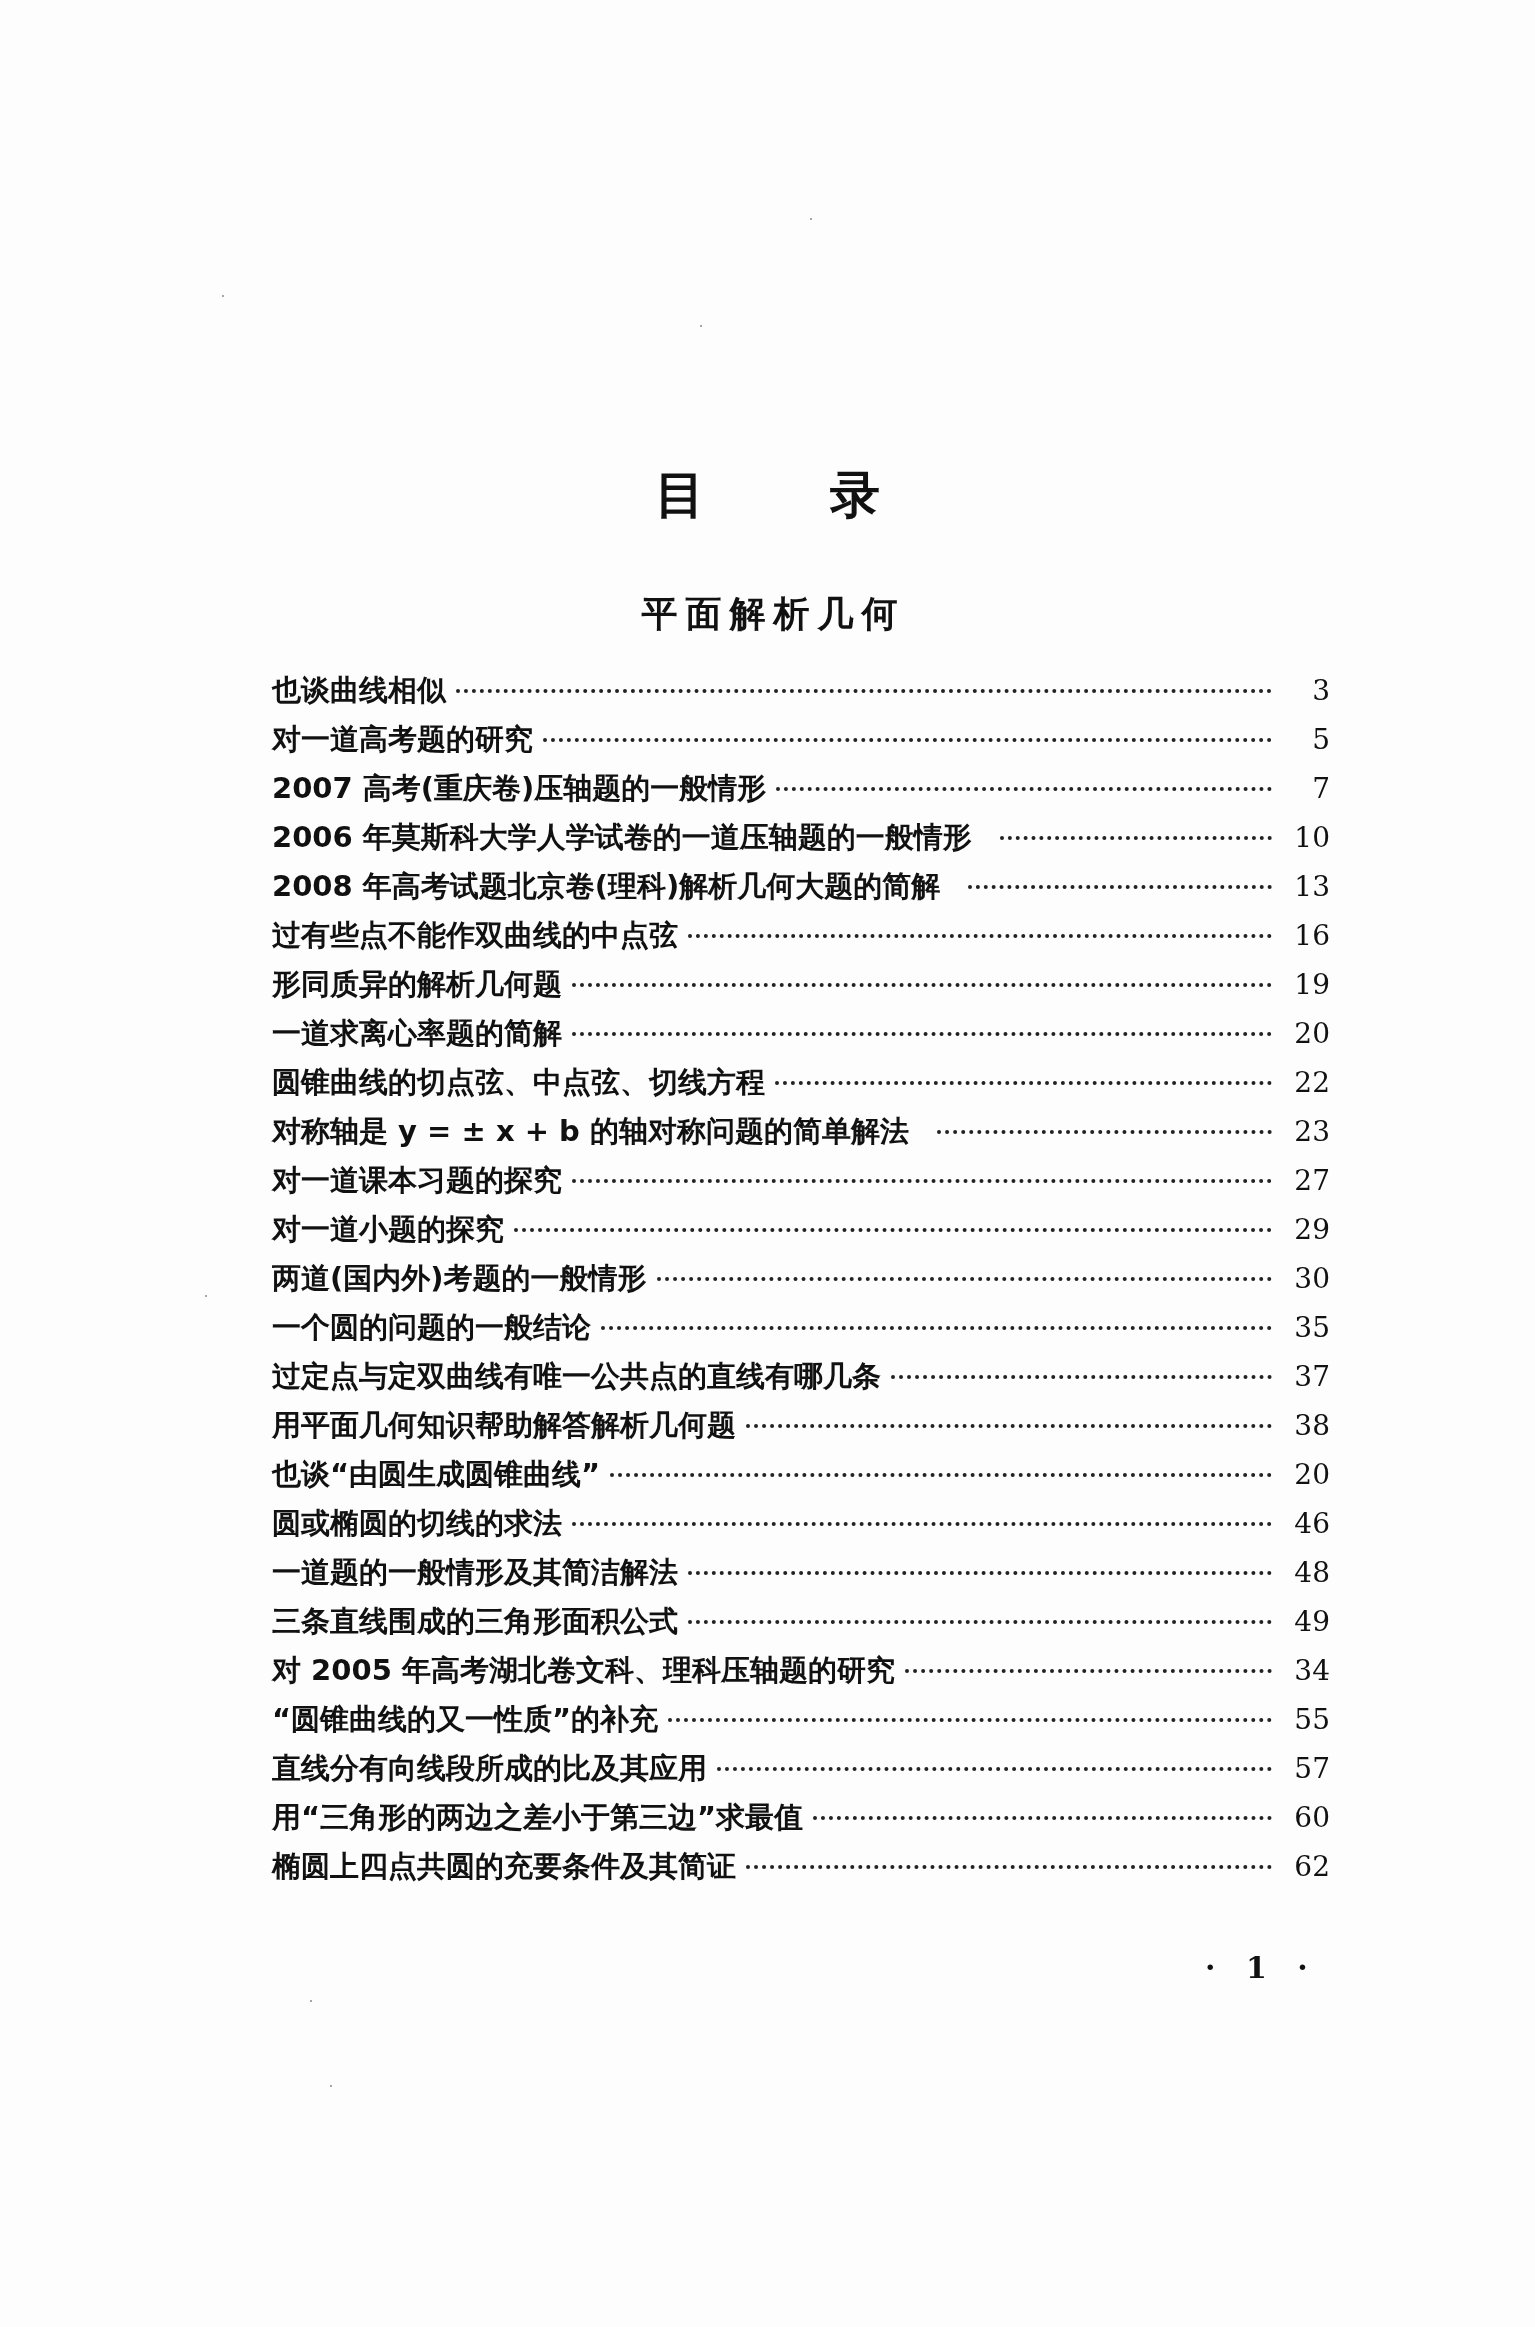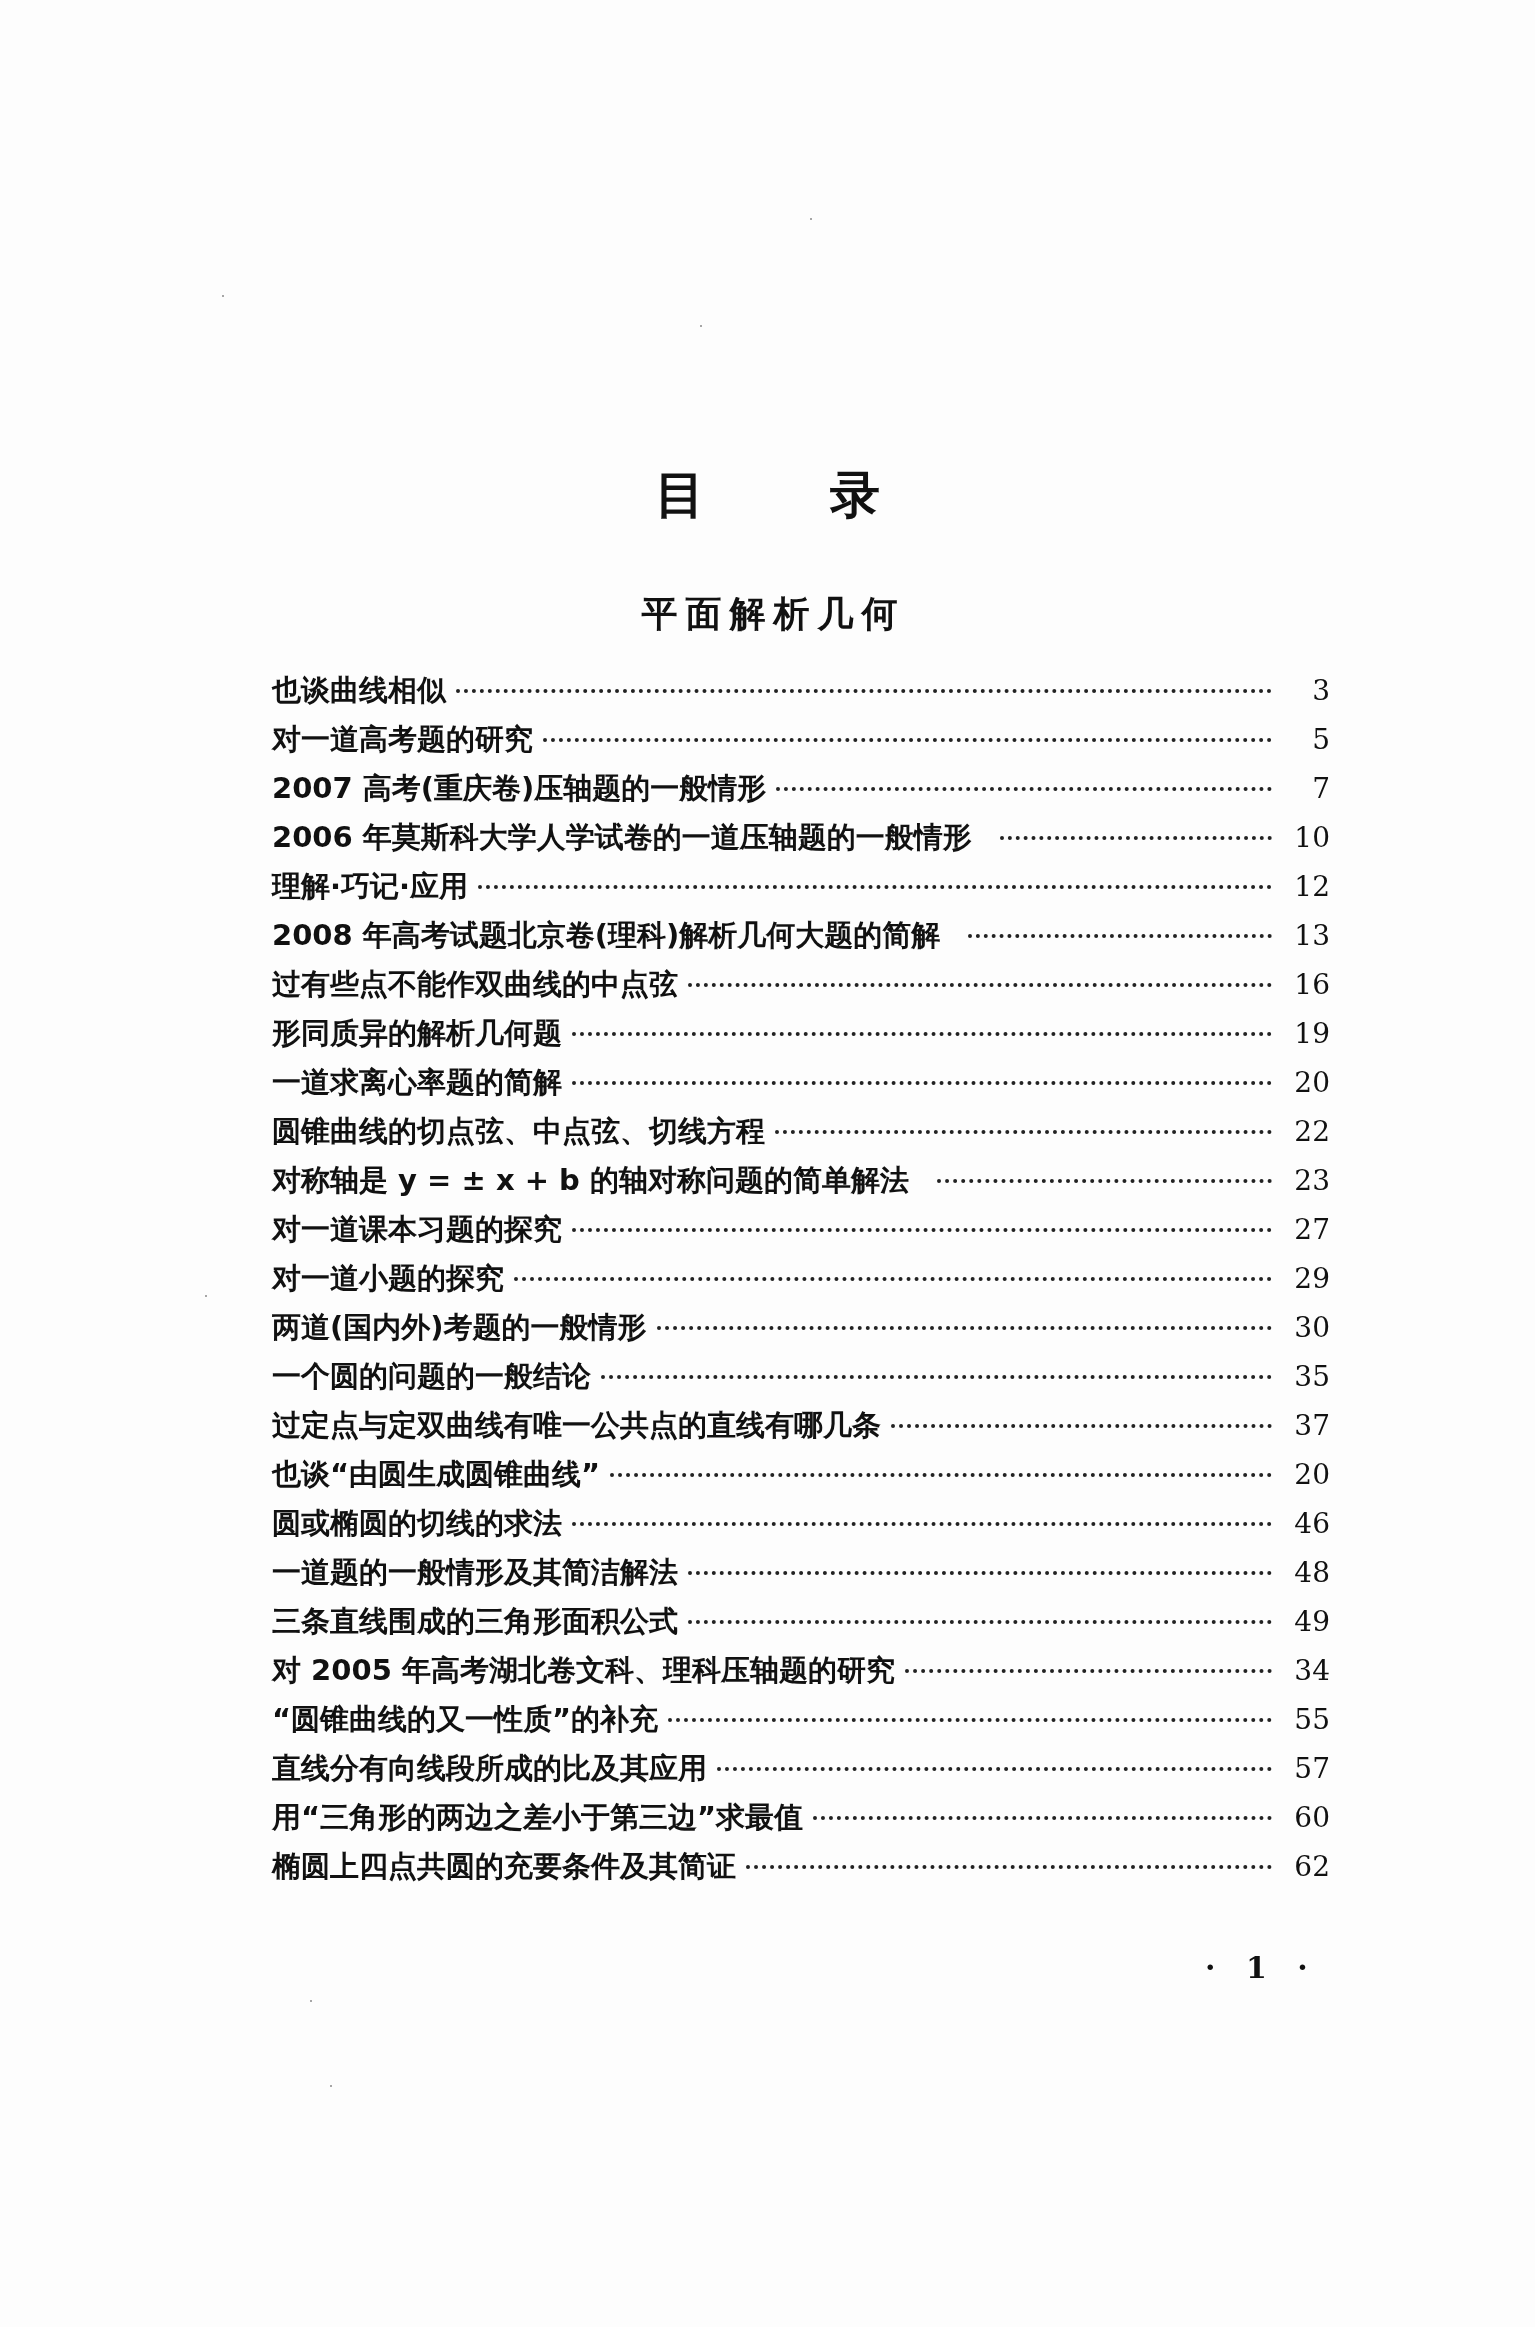--- a/index.html
+++ b/index.html
@@ -100,25 +100,20 @@
   <li class="toc-row">
       <span class="toc-title">2007 高考(重庆卷)压轴题的一般情形</span>
       <span class="toc-dots"></span>
       <span class="toc-page">7</span>
     </li>
   <li class="toc-row gap">
       <span class="toc-title">2006 年莫斯科大学人学试卷的一道压轴题的一般情形</span>
       <span class="toc-dots"></span>
       <span class="toc-page">10</span>
     </li>
-  <li class="toc-row">
-      <span class="toc-title">理解·巧记·应用</span>
-      <span class="toc-dots"></span>
-      <span class="toc-page">12</span>
-    </li>
   <li class="toc-row gap">
       <span class="toc-title">2008 年高考试题北京卷(理科)解析几何大题的简解</span>
       <span class="toc-dots"></span>
       <span class="toc-page">13</span>
     </li>
   <li class="toc-row">
       <span class="toc-title">过有些点不能作双曲线的中点弦</span>
       <span class="toc-dots"></span>
       <span class="toc-page">16</span>
     </li>
@@ -159,20 +154,25 @@
     </li>
   <li class="toc-row">
       <span class="toc-title">一个圆的问题的一般结论</span>
       <span class="toc-dots"></span>
       <span class="toc-page">35</span>
     </li>
   <li class="toc-row">
       <span class="toc-title">过定点与定双曲线有唯一公共点的直线有哪几条</span>
       <span class="toc-dots"></span>
       <span class="toc-page">37</span>
+    </li>
+  <li class="toc-row">
+      <span class="toc-title">用平面几何知识帮助解答解析几何题</span>
+      <span class="toc-dots"></span>
+      <span class="toc-page">38</span>
     </li>
   <li class="toc-row">
       <span class="toc-title">也谈“由圆生成圆锥曲线”</span>
       <span class="toc-dots"></span>
       <span class="toc-page">20</span>
     </li>
   <li class="toc-row">
       <span class="toc-title">圆或椭圆的切线的求法</span>
       <span class="toc-dots"></span>
       <span class="toc-page">46</span>

